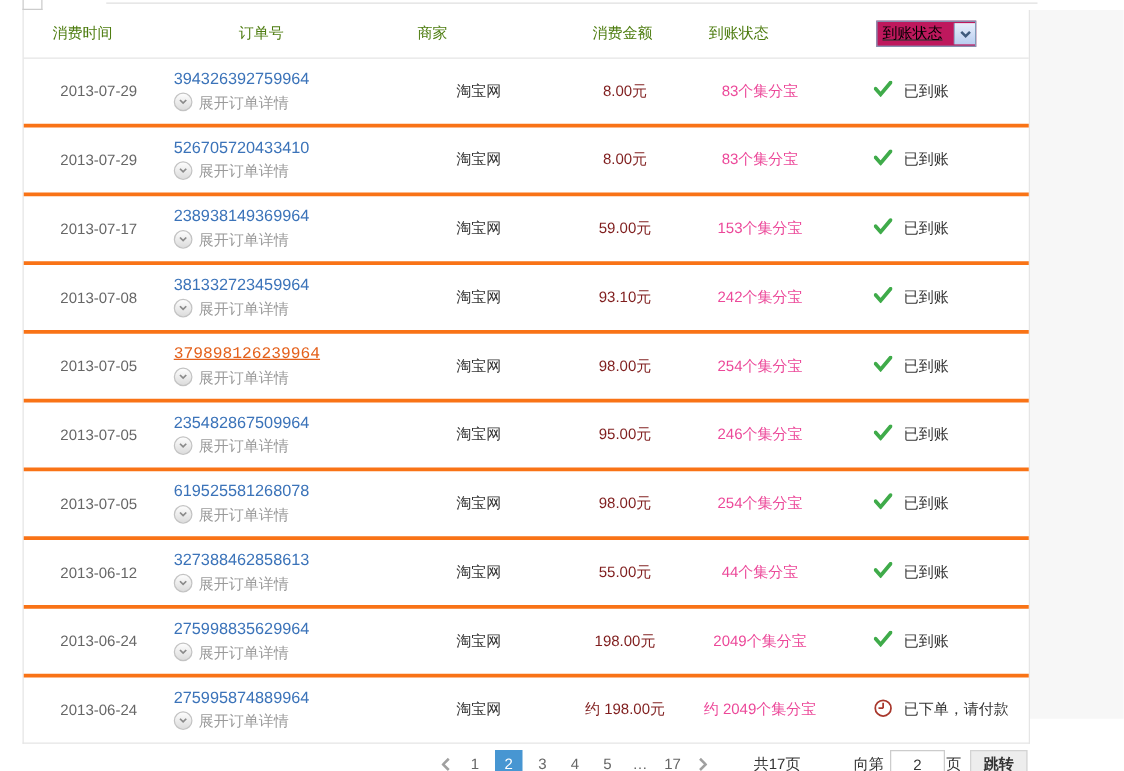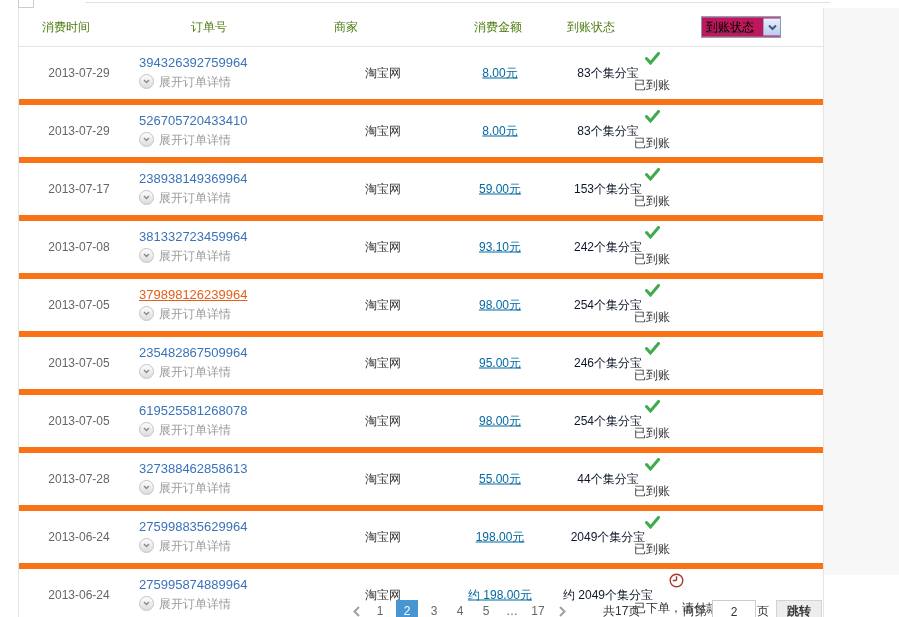--- a/index.html
+++ b/index.html
@@ -26,36 +26,36 @@
   .th-amount{left:479px}.th-points{left:572px}
 
   .status-select{position:absolute;left:682px;top:50%;transform:translateY(-50%);
     width:78px;height:19px;border:1px solid #7f9db9;background:#be185d;
     display:flex;align-items:center;cursor:pointer;text-decoration:underline;}
   .status-select .val{flex:1;padding-left:4px;color:#000;white-space:nowrap;overflow:hidden;}
   .select-arrow{width:16px;height:17px;flex:0 0 16px;
     background:linear-gradient(#e8effb,#b9cdf0);border-left:1px solid #96abc9;
     display:flex;align-items:center;justify-content:center;}
 
-  .row{position:relative;height:52px;border-bottom:6px solid #f97316;}
+  .row{position:relative;height:52px;border-bottom:3px solid #f97316;}
   .row:last-child{border-bottom:none;}
   .cell-date{position:absolute;left:0;width:120px;top:50%;transform:translateY(-50%);
     text-align:center;color:#666;}
   .cell-order{position:absolute;left:120px;top:50%;transform:translateY(-50%);}
   .order-no{display:block;color:#3b73b9;font-size:13px;margin-bottom:4px;text-decoration:none;cursor:pointer;}
-  .order-no.hot{color:#e4611c;text-decoration:underline;}
+  .order-no.hot{color:#e4611c;text-decoration:underline;font-family:Liberation Mono, monospace;}
   .expand{display:flex;align-items:flex-start;gap:5px;color:#9a9a9a;cursor:pointer;}
   .exp-icon{width:13px;height:13px;border-radius:50%;border:1px solid #c3c3c3;
     background:linear-gradient(#fdfdfd,#dcdcdc);display:flex;align-items:center;justify-content:center;}
   .cell-merchant{position:absolute;left:328px;top:50%;transform:translate(-50%,-50%);color:#333;margin-left:36px;}
-  .cell-amount{position:absolute;left:481px;top:50%;transform:translate(-50%,-50%);color:#0369a1;text-decoration:underline;}
+  .cell-amount{position:absolute;left:481px;top:50%;transform:translate(-50%,-50%);color:#7f1d1d;}
   .cell-points{position:absolute;left:589px;top:50%;transform:translate(-50%,-50%);
-    color:#0f172a;white-space:nowrap;}
-  .cell-status{position:absolute;left:615px;top:50%;transform:translateY(-50%);
-    display:flex;align-items:center;gap:9px;color:#333;white-space:nowrap;flex-direction:column;}
+    color:#ec4899;white-space:nowrap;}
+  .cell-status{position:absolute;left:680px;top:50%;transform:translateY(-50%);
+    display:flex;gap:9px;color:#333;white-space:nowrap;}
 
   
   .pager{position:absolute;left:0;top:600px;width:899px;height:30px;}
   .pg-group{position:absolute;left:348px;top:0;display:flex;gap:6px;align-items:flex-start;}
   .pg-item{height:22px;line-height:22px;min-width:20px;text-align:center;color:#666;cursor:pointer;}
   .pg-item.active{background:#4796d2;color:#fff;min-width:22px;cursor:default;}
   .pg-item.ellipsis{cursor:default;}
   .pg-arrow{height:22px;display:flex;align-items:center;justify-content:center;width:16px;cursor:pointer;}
   .pg-total{position:absolute;left:603px;top:0;height:22px;line-height:22px;color:#333;}
   .pg-goto-label{position:absolute;left:683px;top:0;height:22px;line-height:22px;color:#333;}
@@ -244,21 +244,21 @@
         <span class="cell-amount">98.00元</span>
         <span class="cell-points">254个集分宝</span>
         <span class="cell-status">
           <span><svg width="15" height="13" viewBox="0 0 15 13">
               <path d="M1.5 6.5 L5.5 11 L13.5 1.5" fill="none" stroke="#3fab4a" stroke-width="3" stroke-linecap="round"></path>
             </svg></span>
           <span>已到账</span>
         </span>
       </div>
       <div class="row">
-        <span class="cell-date">2013-07-28</span>
+        <span class="cell-date">2013-06-12</span>
         <div class="cell-order">
           <a class="order-no">327388462858613</a>
           <span class="expand">
             <span class="exp-icon">
               <svg width="7" height="5" viewBox="0 0 7 5">
                 <path d="M1 1 L3.5 3.5 L6 1" fill="none" stroke="#8a8a8a" stroke-width="1.4"></path>
               </svg>
             </span>
             <span>展开订单详情</span>
           </span>

